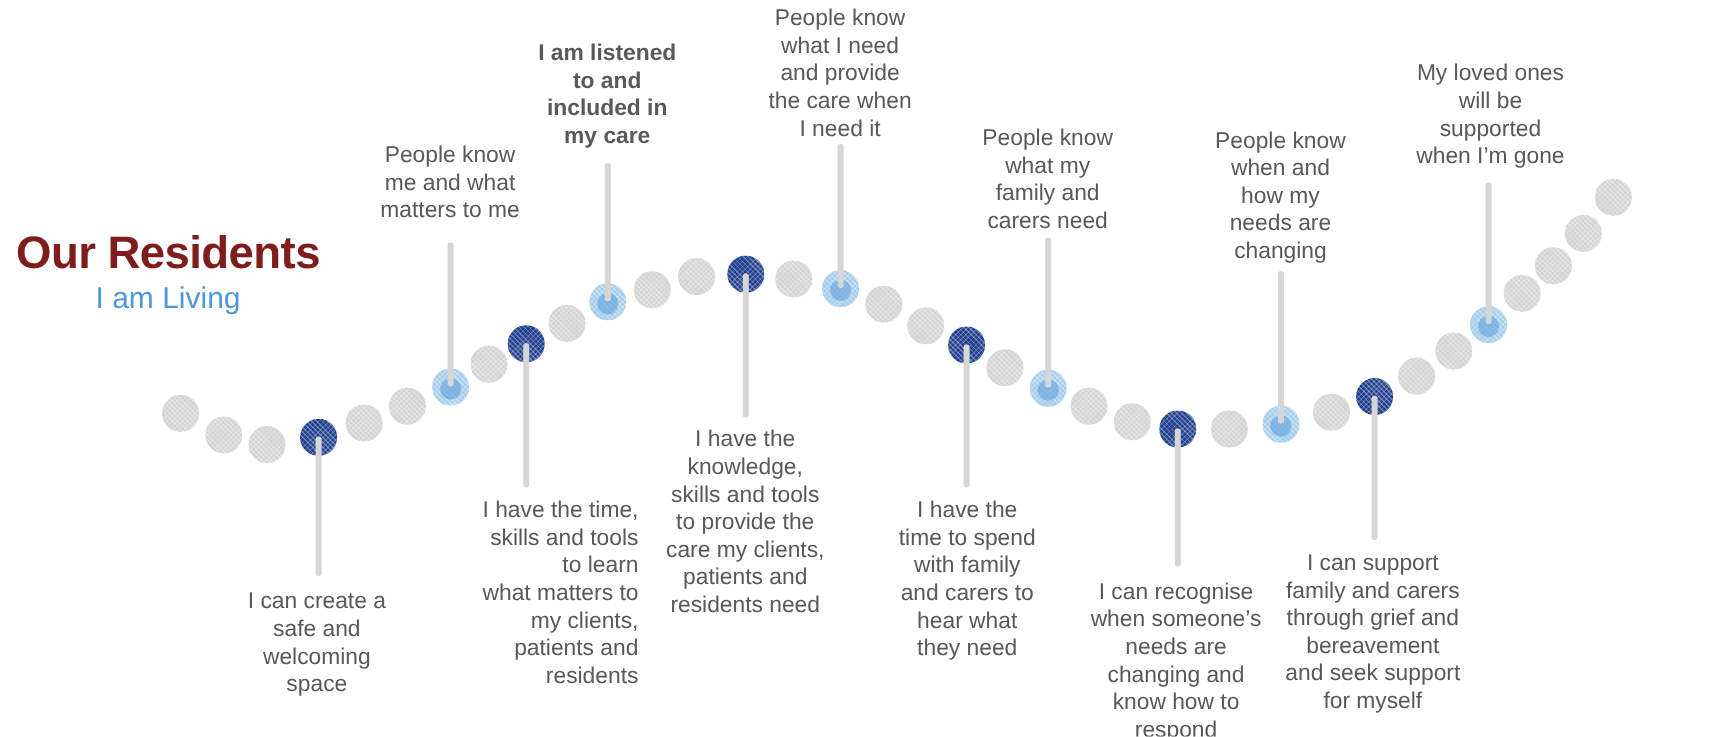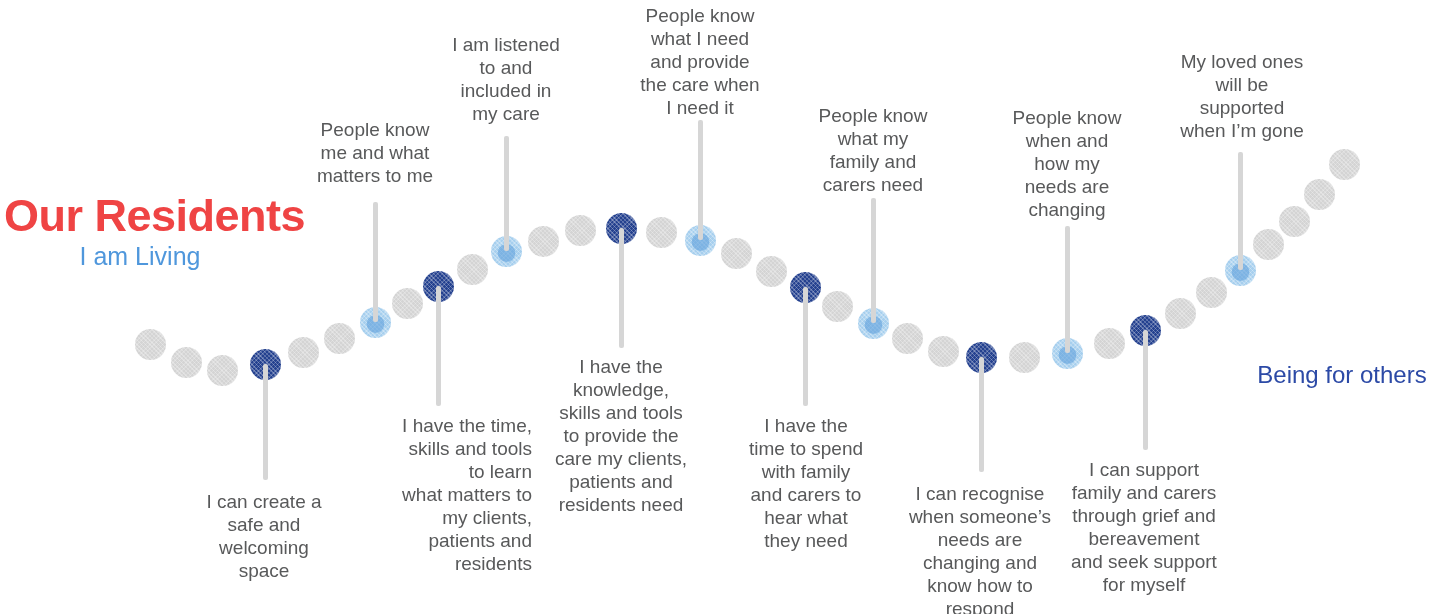--- a/index.html
+++ b/index.html
@@ -25,21 +25,21 @@
   .title-block .big {
     font-weight: bold;
     letter-spacing: -0.5px;
     white-space: nowrap;
   }
   .title-block .sub {
     margin-top: 4px;
     white-space: nowrap;
   }
   #left-title  { left: 4px;  top: 192px; width: 272px; }
-  #left-title .big { font-size: 45px; color: #ef4444; }
+  #left-title .big { font-size: 38px; color: #7f1d1d; }
   #left-title .sub { font-size: 25px; color: #4f97dc; }
   #right-title { left: 1246px; top: 358px; width: 192px; }
   #right-title .big { font-size: 37px; color: #2a3c8d; }
   #right-title .sub { font-size: 24px; color: #2c4aa6; }
 
   
   .dot {
     position: absolute;
     width: 31px;
     height: 31px;
@@ -84,21 +84,20 @@
 <body>
 
 <div id="stage">
 
   <div class="title-block" id="left-title">
     <div class="big">Our Residents</div>
     <div class="sub">I am Living</div>
   </div>
 
   <div class="title-block" id="right-title">
-    <div class="sub">Being for others</div>
   </div>
 
   <div id="dots-layer">
       <div class="dot gray" style="left: 134.5px; top: 328.5px;"></div>
       <div class="dot gray" style="left: 170.5px; top: 346.5px;"></div>
       <div class="dot gray" style="left: 206.5px; top: 354.5px;"></div>
       <div class="dot dark" style="left: 249.5px; top: 348.5px;"></div>
       <div class="dot gray" style="left: 287.5px; top: 336.5px;"></div>
       <div class="dot gray" style="left: 323.5px; top: 322.5px;"></div>
       <div class="dot light" style="left: 359.5px; top: 306.5px;"></div>
@@ -142,21 +141,21 @@
       <div class="connector" style="left: 435.5px; top: 286px; height: 120px;"></div>
       <div class="connector" style="left: 618.5px; top: 228px; height: 120px;"></div>
       <div class="connector" style="left: 802.5px; top: 287px; height: 119px;"></div>
       <div class="connector" style="left: 978.5px; top: 357px; height: 115px;"></div>
       <div class="connector" style="left: 1142.5px; top: 330px; height: 120px;"></div>
     </div>
   <div id="labels-layer">
       <div class="milestone" style="left: 285px; top: 118px; width: 180px;">People know
 me and what
 matters to me</div>
-      <div class="milestone" style="left: 426px; top: 33px; width: 160px;">I am listened
+      <div class="milestone" style="left: 426px; top: 33px; width: 160px; font-weight: bold;">I am listened
 to and
 included in
 my care</div>
       <div class="milestone" style="left: 611px; top: 4px; width: 178px;">People know
 what I need
 and provide
 the care when
 I need it</div>
       <div class="milestone" style="left: 793px; top: 104px; width: 160px;">People know
 what my

